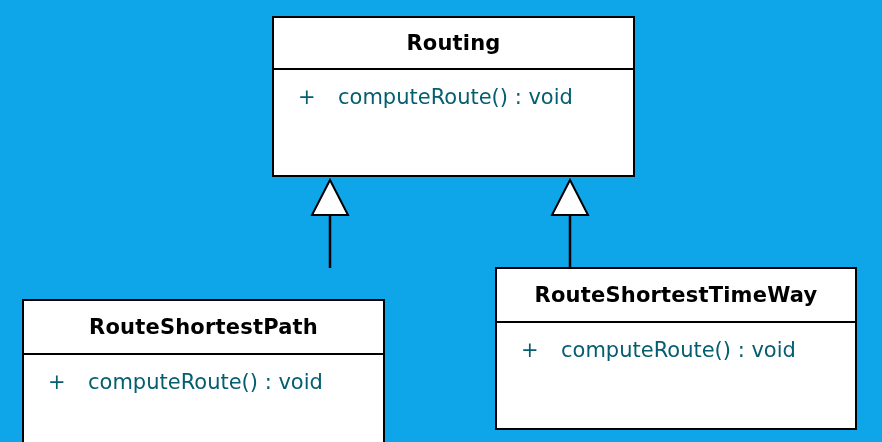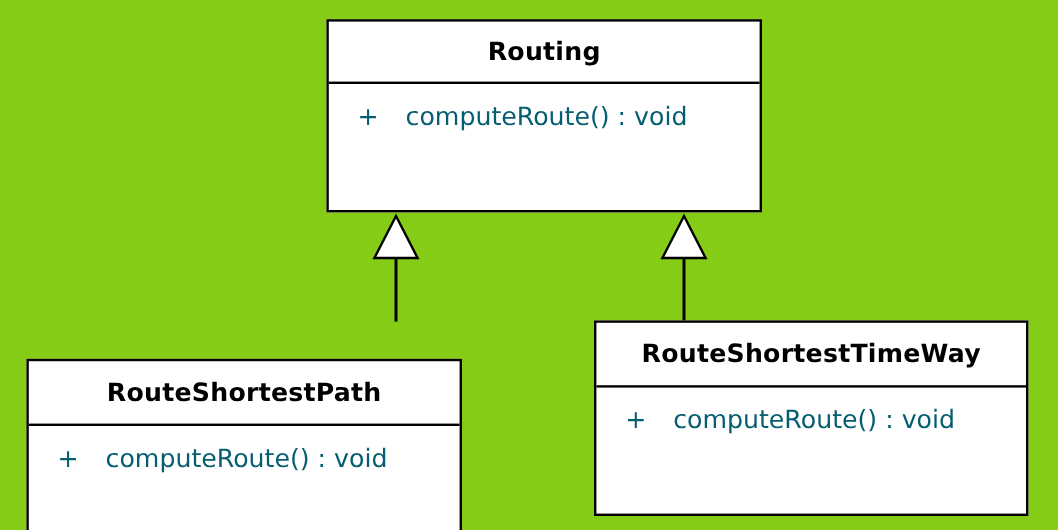--- a/index.html
+++ b/index.html
@@ -5,21 +5,21 @@
   html, body {
     margin: 0;
     padding: 0;
     background: #ffffff;
     font-family: "DejaVu Sans", "Liberation Sans", sans-serif;
   }
   .canvas {
     position: relative;
     width: 882px;
     height: 442px;
-    background: #84cc16;
+    background: #0ea5e9;
     overflow: hidden;
   }
   .uml-class {
     position: absolute;
     box-sizing: border-box;
     background: #ffffff;
     border: 2.5px solid #000000;
   }
   .uml-class-title {
     box-sizing: border-box;

